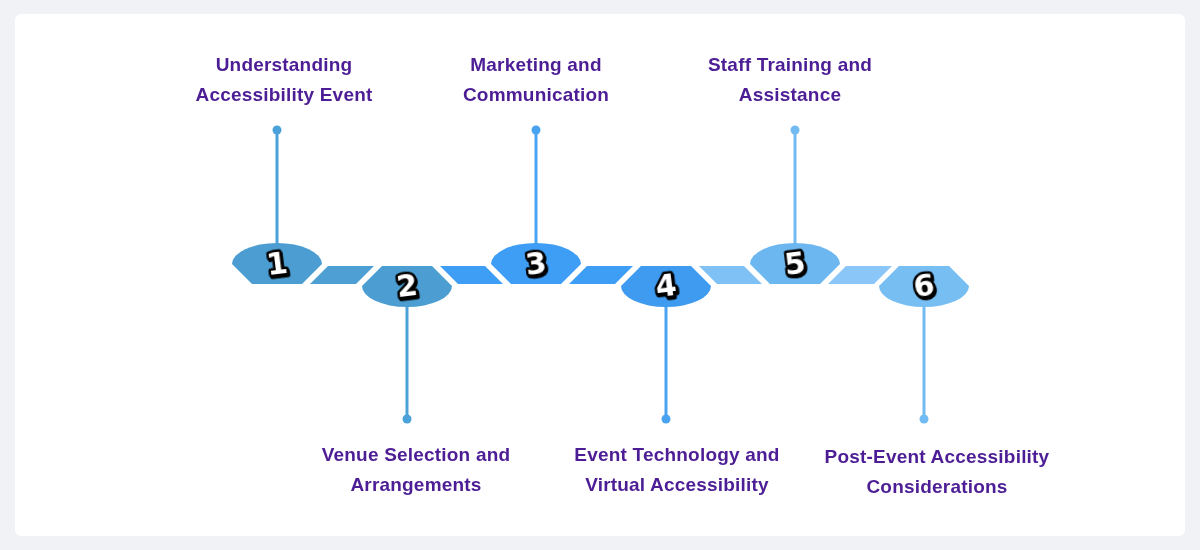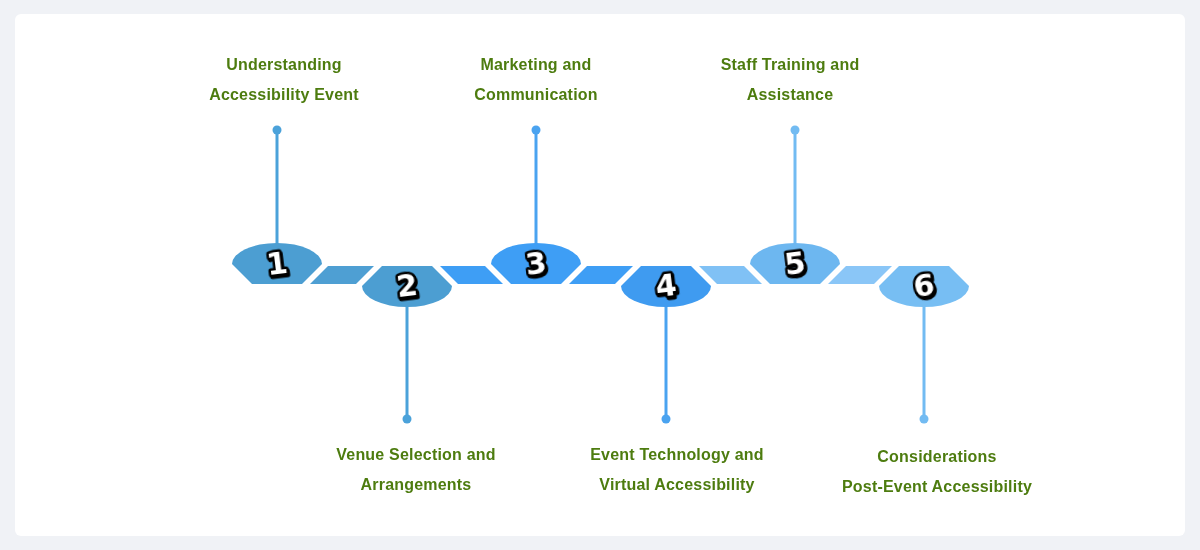--- a/index.html
+++ b/index.html
@@ -39,25 +39,25 @@
     paint-order: stroke;
     stroke-linejoin: round;
     text-anchor: middle;
     filter: drop-shadow(1.5px 2px 0px #000000);
   }
 
   .step-label {
     position: absolute;
     transform: translateX(-50%);
     text-align: center;
-    font-size: 16px;
+    font-size: 19px;
     font-weight: 600;
     letter-spacing: 0.2px;
     line-height: 30px;
-    color: #4d7c0f;
+    color: #4c1d95;
     white-space: nowrap;
   }
   .step-label span { display: block; }
 </style>
 </head>
 <body>
 
 <div class="stage">
   <div class="card"></div>
 
@@ -129,16 +129,16 @@
     <span>Venue Selection and</span>
     <span>Arrangements</span>
   </div>
 
   <div class="step-label" style="left:662px; top:440px;margin-left:15px;">
     <span>Event Technology and</span>
     <span>Virtual Accessibility</span>
   </div>
 
   <div class="step-label" style="left:937px; top:442px;">
+    <span>Post-Event Accessibility</span>
     <span>Considerations</span>
-    <span>Post-Event Accessibility</span>
   </div>
 </div>
 
 </body></html>

